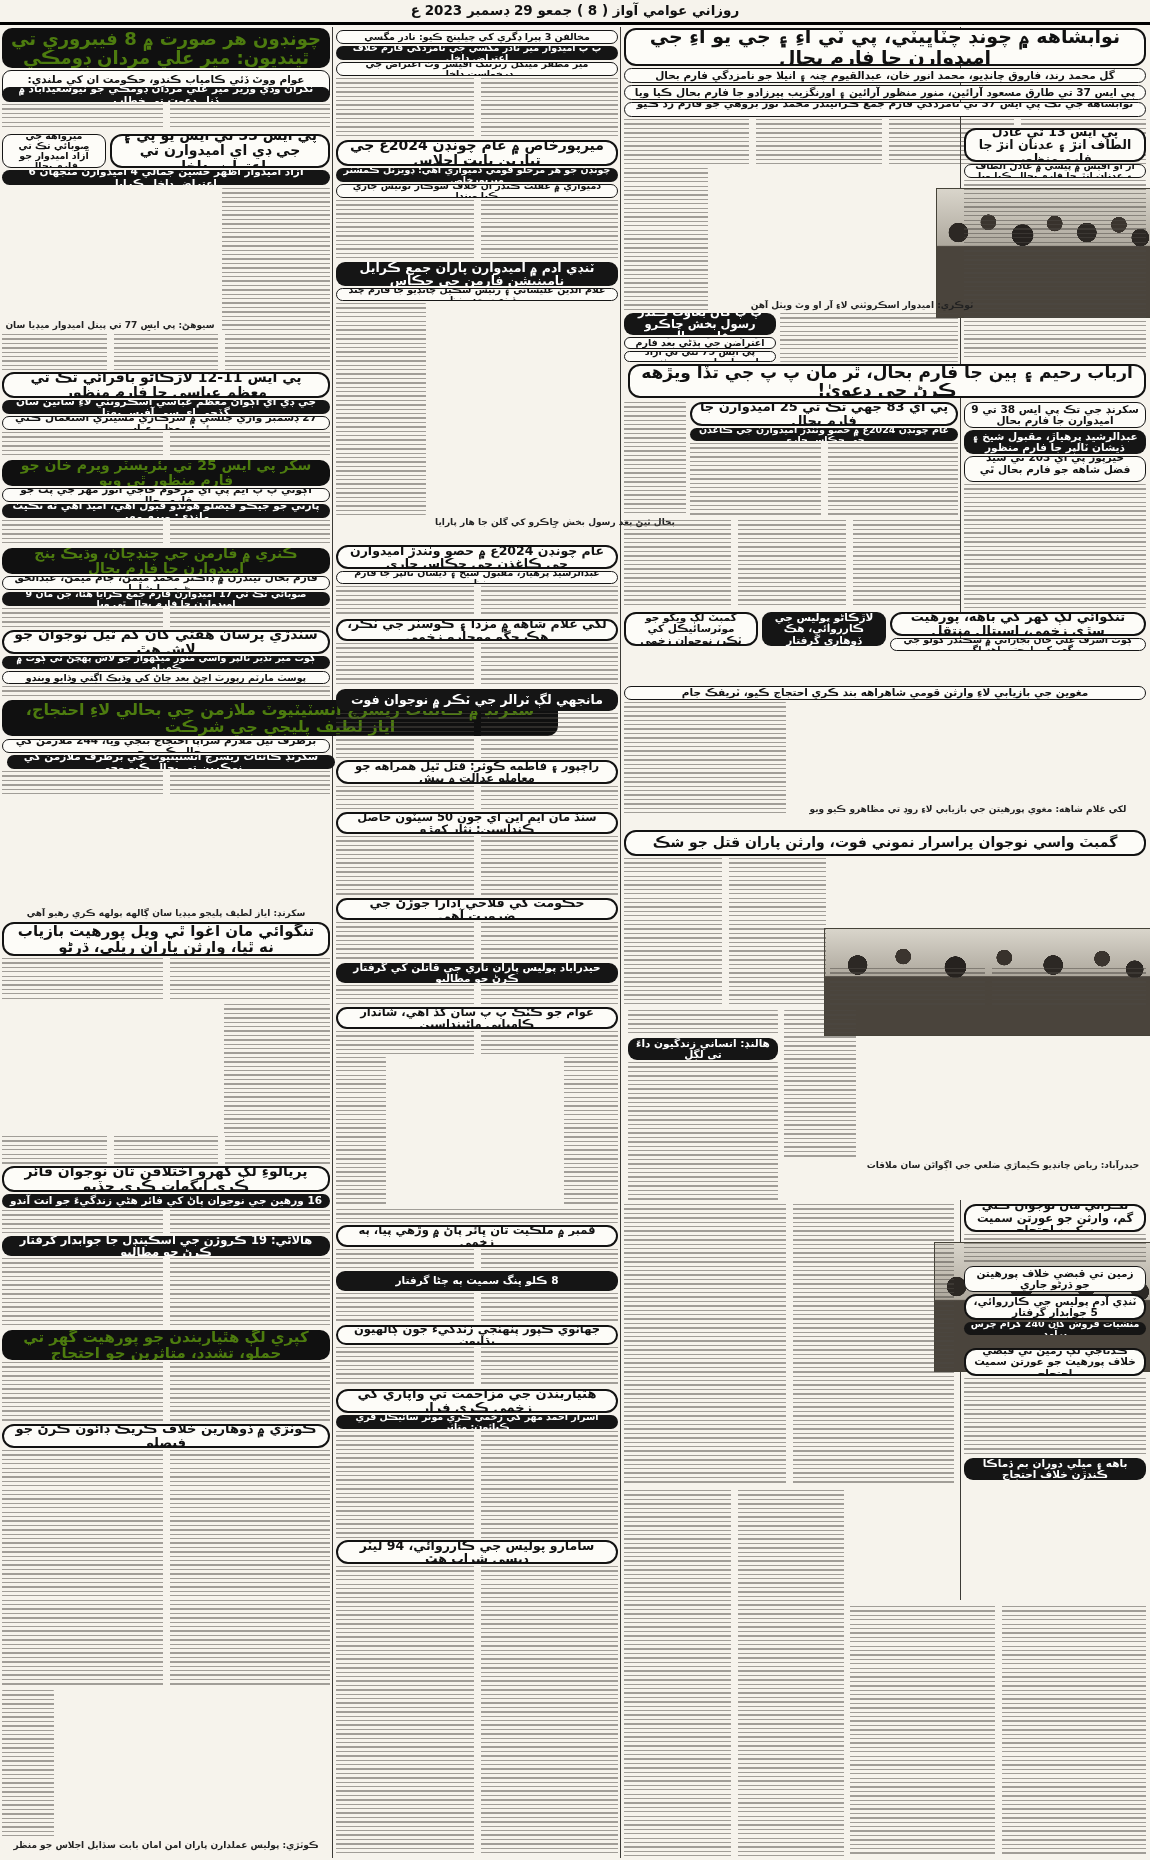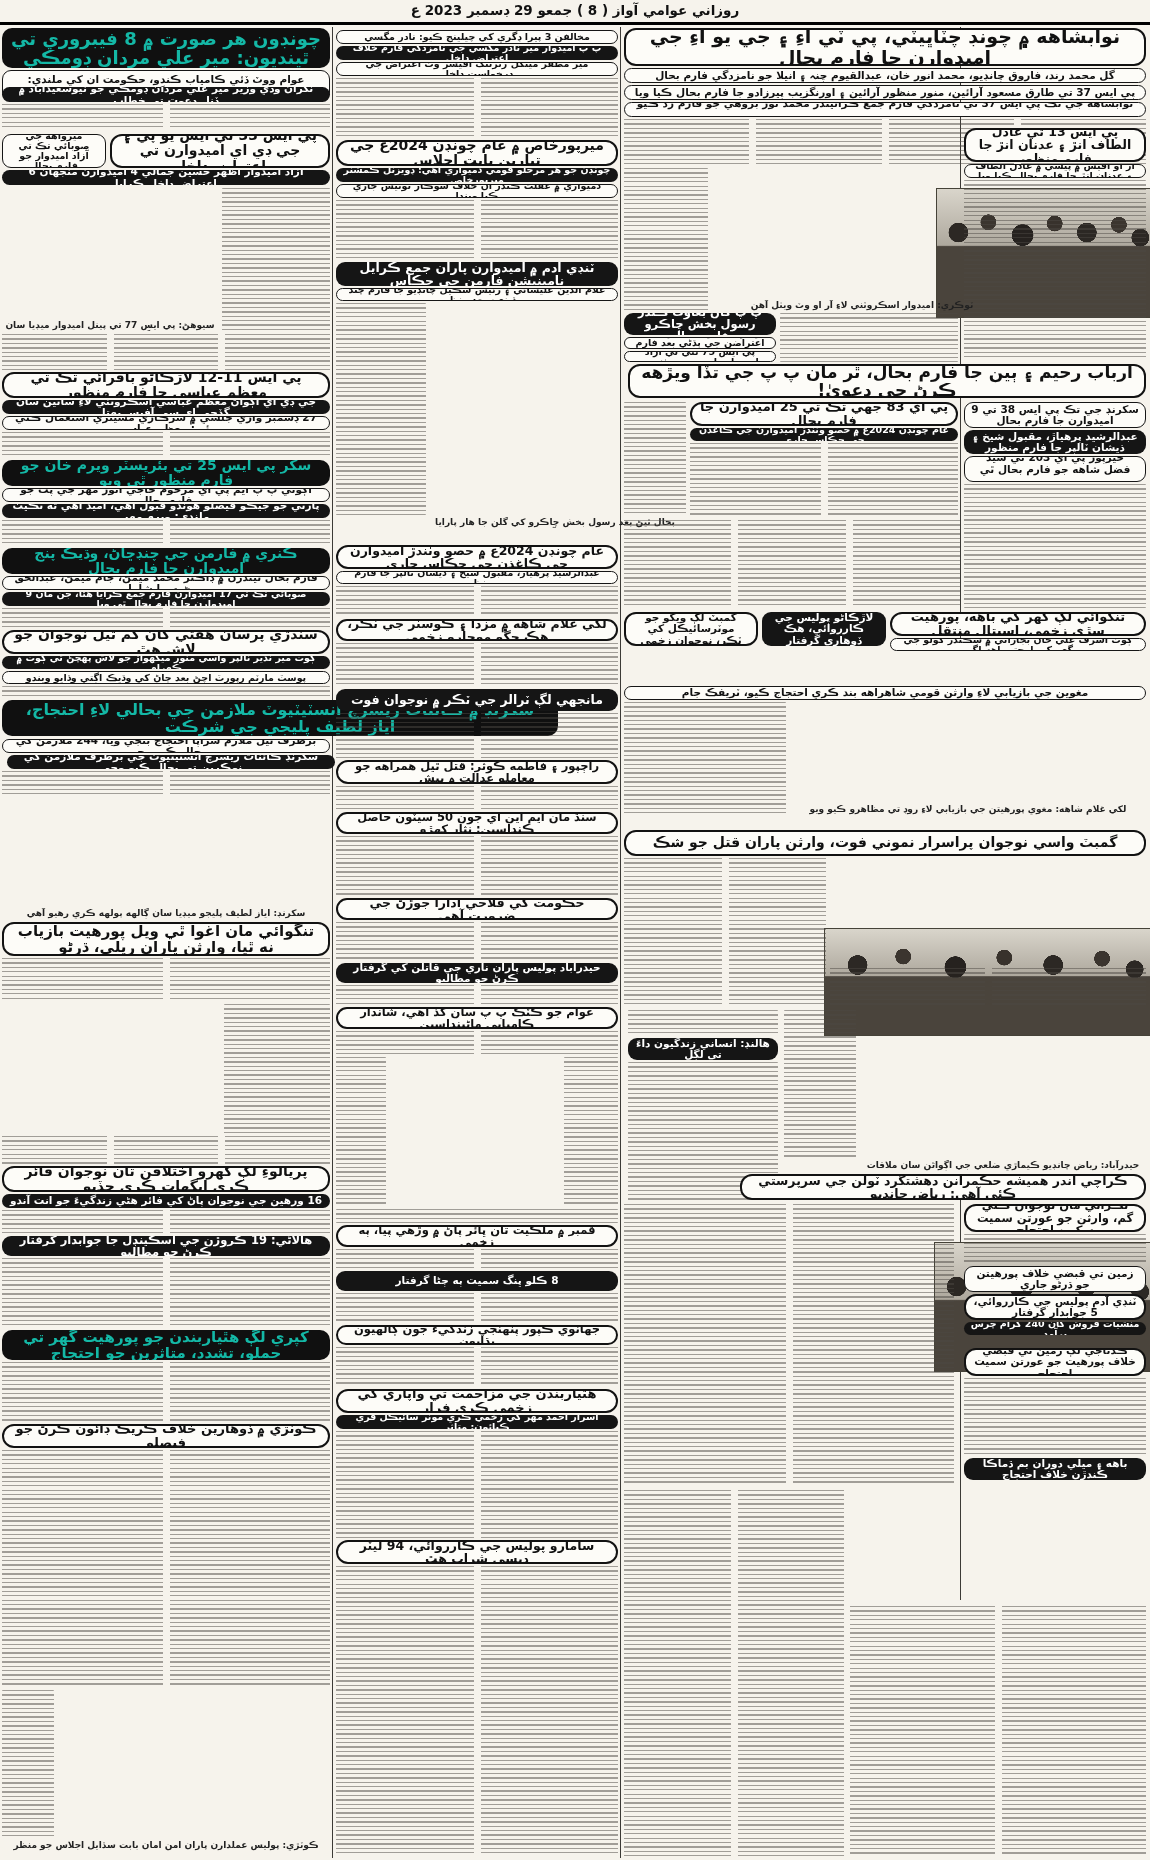--- a/index.html
+++ b/index.html
@@ -6,21 +6,21 @@
   html,body{background:#e8e4da}
   body{font-family:"DejaVu Sans",sans-serif;direction:rtl}
   #page{position:relative;width:1150px;height:1860px;background:#f6f3ec;color:#111;
         margin:0 auto;overflow:hidden}
   .ab{position:absolute}
   
   .hbx{border:2px solid #121212;border-radius:12px;background:#fdfcf8;font-weight:700;
        text-align:center;display:flex;align-items:center;justify-content:center;
        line-height:1.08;padding:1px 7px;overflow:hidden}
   
-  .bb{background:#101010;color:#14b8a6;border-radius:10px;font-weight:700;text-align:center;
+  .bb{background:#101010;color:#4d7c0f;border-radius:10px;font-weight:700;text-align:center;
       display:flex;align-items:center;justify-content:center;line-height:1.08;
       padding:1px 8px;overflow:hidden}
   
   .sbx{border:1.4px solid #161616;border-radius:9px;background:#fdfcf8;font-weight:700;
        text-align:center;display:flex;align-items:center;justify-content:center;
        line-height:1.05;padding:0 6px;overflow:hidden}
   
   .bbs{background:#151515;color:#fff;border-radius:9px;font-weight:700;text-align:center;
        display:flex;align-items:center;justify-content:center;line-height:1.05;
        padding:0 6px;overflow:hidden}
@@ -322,21 +322,20 @@
       <div class="col"></div>
       <div class="col"></div>
     </div>
 
   <div class="ab fill" style="left:628px;top:1010px;width:150px;height:26px"></div>
   <div class="ab bbs f10" style="left:628px;top:1038px;width:150px;height:22px">هالنڊ: انساني زندگيون داءَ تي لڳل</div>
   <div class="ab fill" style="left:628px;top:1062px;width:150px;height:140px"></div>
   <div class="ab fill" style="left:784px;top:1010px;width:72px;height:148px"></div>
 
   <div class="ab cap" style="left:860px;top:1160px;width:286px;height:11px">حيدرآباد: رياض چانڊيو ڪيماڙي ضلعي جي اڳواڻن سان ملاقات ڪندي</div>
-  <div class="ab hbx f12" style="left:740px;top:1174px;width:406px;height:26px">ڪراچي اندر هميشه حڪمرانن دهشتگرد ٽولن جي سرپرستي ڪئي آهي: رياض چانڊيو</div>
 
   <div class="ab hbx f11" style="left:964px;top:1204px;width:182px;height:28px">نڪراني مان نوجوان ڪئي گم، وارثن جو عورتن سميت سکر ۾ احتجاج</div>
   <div class="ab fill" style="left:964px;top:1234px;width:182px;height:30px"></div>
   <div class="ab sbx f10" style="left:964px;top:1266px;width:182px;height:26px">زمين تي قبضي خلاف پورهيتن جو ڌرڻو جاري</div>
   <div class="ab hbx f10" style="left:964px;top:1294px;width:182px;height:26px">ٽنڊي آدم پوليس جي ڪارروائي، 5 جوابدار گرفتار</div>
   <div class="ab bbs f9" style="left:964px;top:1322px;width:182px;height:13px">منشيات فروش کان 240 گرام چرس برآمد</div>
   <div class="ab hbx f10" style="left:964px;top:1348px;width:182px;height:28px">ڪڏناجي لڳ زمين تي قبضي خلاف پورهيت جو عورتن سميت احتجاج</div>
   <div class="ab fill" style="left:964px;top:1378px;width:182px;height:78px"></div>
   <div class="ab bbs f10" style="left:964px;top:1458px;width:182px;height:22px">باهه ۽ ميلي دوران بم ڌماڪا ڪندڙن خلاف احتجاج</div>
 

